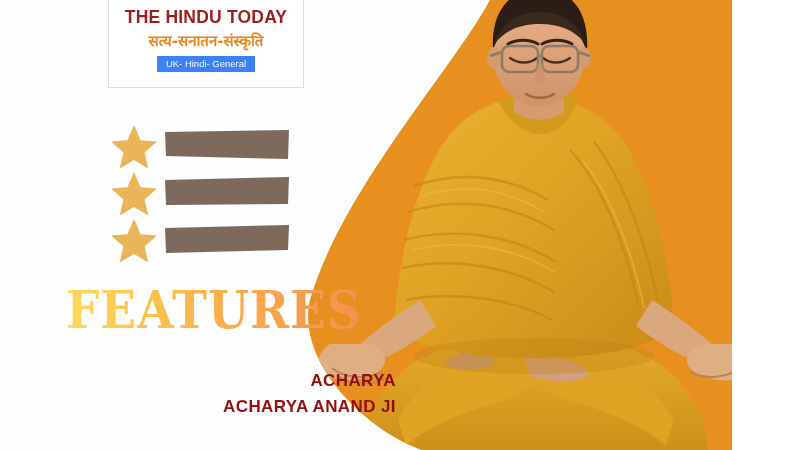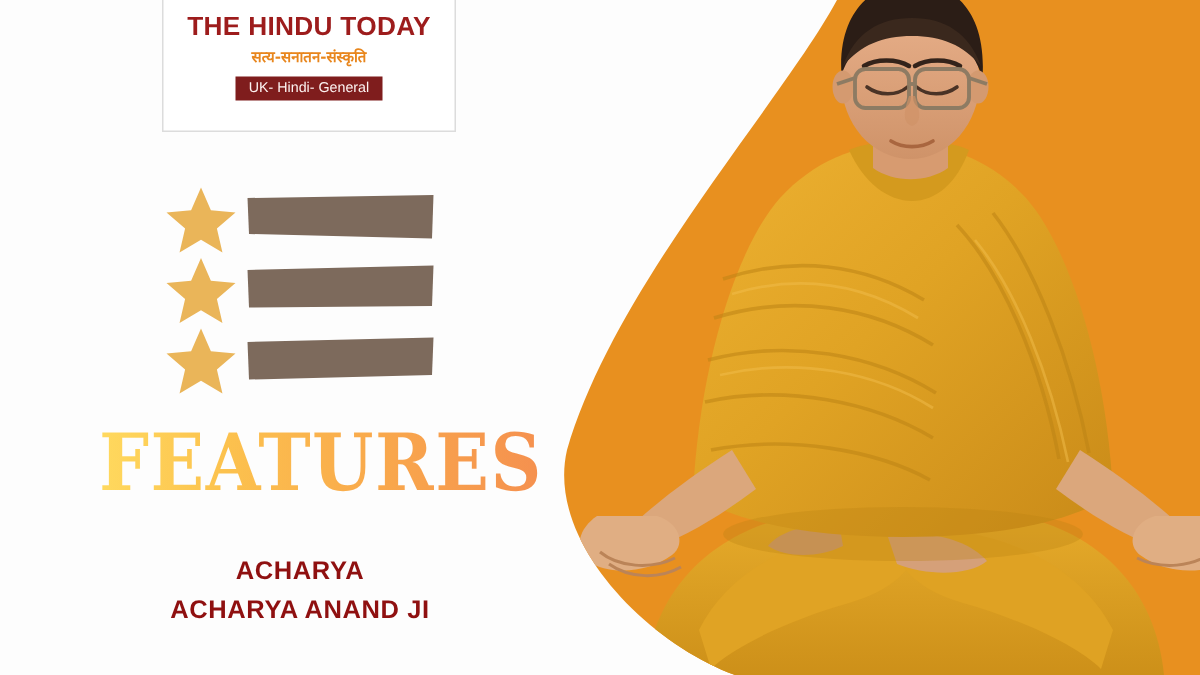--- a/index.html
+++ b/index.html
@@ -2,47 +2,47 @@
 <html><head>
 <meta charset="utf-8">
 <style>
   html,body{margin:0;padding:0;}
   body{
     width:800px;height:450px;overflow:hidden;
     background:#ffffff;
     font-family:"Liberation Sans", sans-serif;
     position:relative;
   }
-  .canvas{position:relative;width:800px;height:450px;background:#fdfdfd;overflow:hidden;}
+  .canvas{position:relative;width:732px;height:450px;background:#fdfdfd;overflow:hidden;}
 
   
   .art-zone{position:absolute;right:0;top:0;width:430px;height:450px;overflow:hidden;}
   .blob{position:absolute;inset:0;}
 
   .portrait{position:absolute;left:0;top:0;width:430px;height:450px;}
 
   
   .logo-card{
     position:absolute;left:108px;top:-2px;width:196px;height:90px;
     background:#ffffff;border:1px solid #dcdcdc;border-top:none;
     box-sizing:border-box;
     display:flex;flex-direction:column;align-items:center;
     padding-top:11px;
   }
   .logo-title{
     font-size:17.5px;font-weight:bold;color:#9d1c1c;
     letter-spacing:0.2px;line-height:1;white-space:nowrap;
   }
   .logo-sub{
-    margin-top:7px;font-size:10px;color:#e8861d;font-weight:bold;
+    margin-top:7px;font-size:15px;color:#e8861d;font-weight:bold;
     white-space:nowrap;line-height:1;
     font-family:"DejaVu Sans", sans-serif;
   }
   .logo-badge{
-    margin-top:7px;background:#7f1d1d;color:#fdf3f2;
+    margin-top:7px;background:#3b82f6;color:#fdf3f2;
     font-size:9.5px;padding:3.5px 9px;line-height:1;white-space:nowrap;
   }
 
   
   .star-list{position:absolute;left:110px;top:124px;width:180px;}
   .star-row{position:relative;height:47px;}
   .star-ico{position:absolute;left:0;top:0;}
   .bar{position:absolute;}
 
   
@@ -52,21 +52,21 @@
     font-weight:bold;font-size:47px;letter-spacing:1px;
     line-height:1;white-space:nowrap;
     background:linear-gradient(90deg,#ffd95e 0%,#fcc24e 28%,#f9a94c 62%,#f5904f 100%);
     -webkit-background-clip:text;background-clip:text;
     color:transparent;-webkit-text-fill-color:transparent;
     transform:scaleY(1.12);transform-origin:left top;
   }
 
   
   .name-block{
-    position:absolute;left:20px;top:368px;width:360px;text-align:center;
+    position:absolute;left:36px;top:368px;width:360px;text-align:right;
     color:#8f1010;font-weight:bold;font-size:17px;line-height:1.55;
     letter-spacing:0.4px;
   }
 </style>
 </head>
 <body>
 
 <div class="canvas">
 
   <div class="art-zone">

